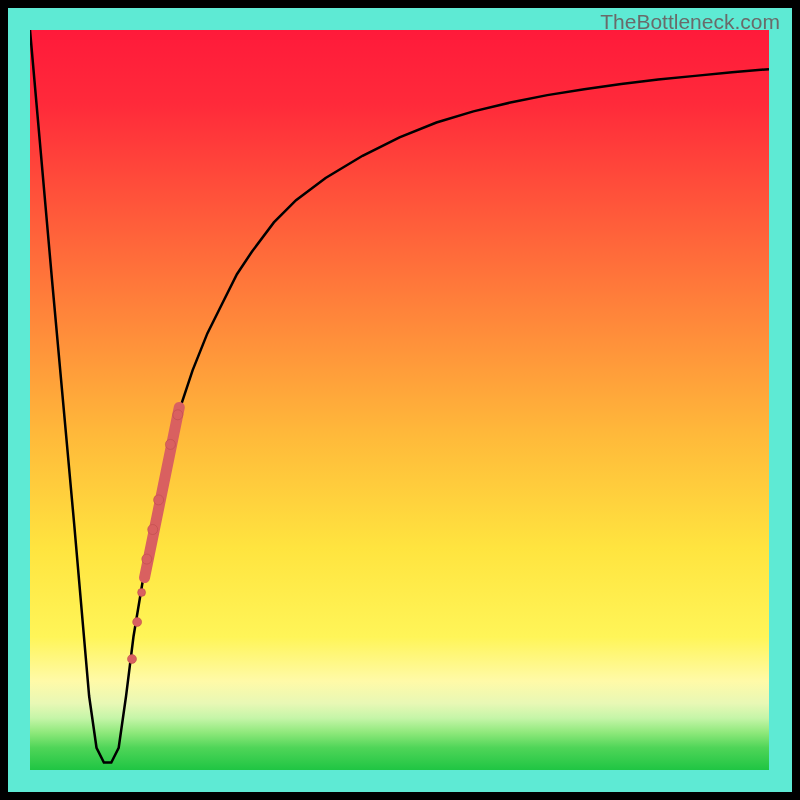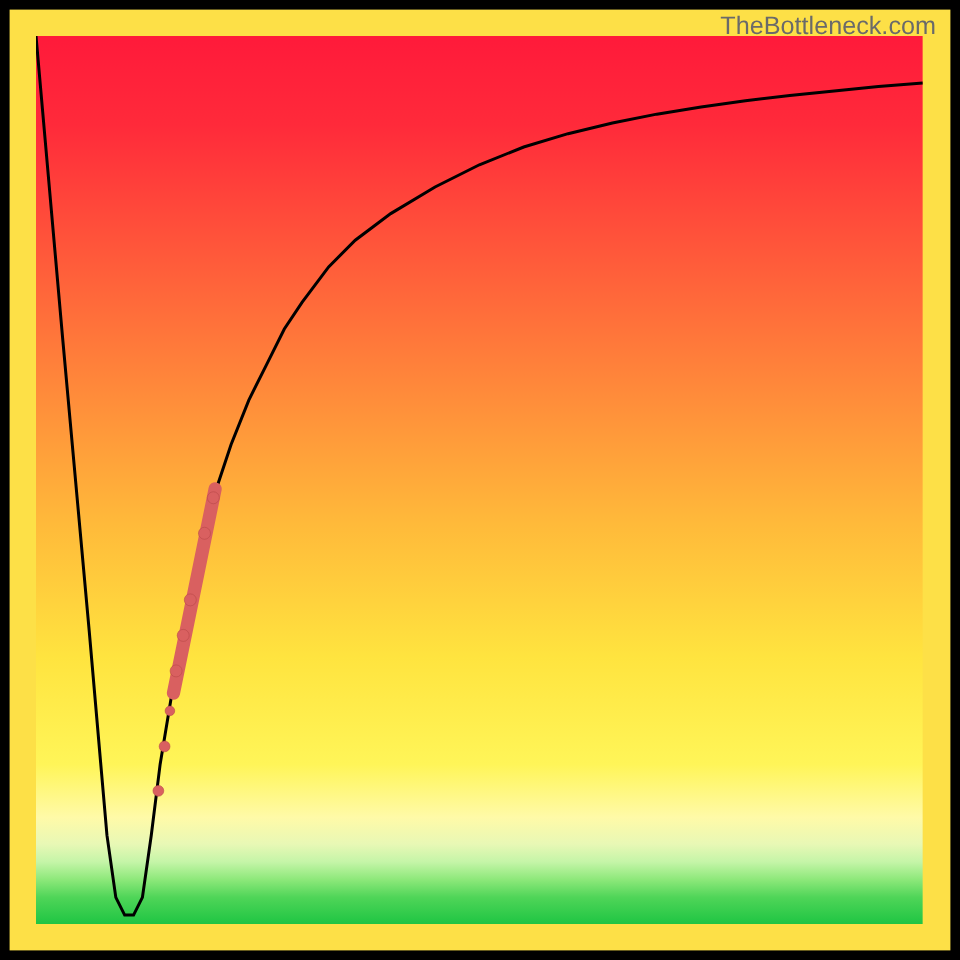--- a/index.html
+++ b/index.html
@@ -13,21 +13,21 @@
       background: #000;
       position: relative;
       font-family: Arial, sans-serif;
     }
     .chart-container {
       position: absolute;
       top: 8px;
       left: 8px;
       width: 784px;
       height: 784px;
-      background: #fde047;
+      background: #5eead4;
     }
     .plot-area {
       position: absolute;
       top: 22px;
       left: 22px;
       width: 739px;
       height: 740px;
     }
     .gradient-bg {
       position: absolute;

